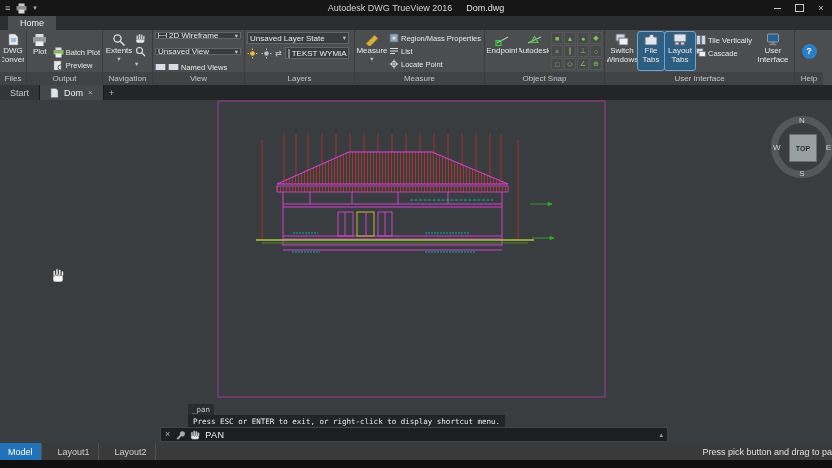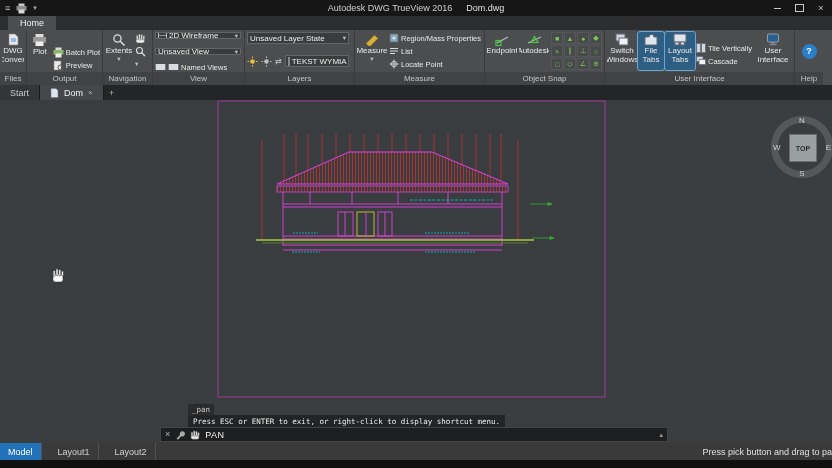--- a/index.html
+++ b/index.html
@@ -228,21 +228,21 @@
         <div class="smallbtn">
           <span class="sheeticon"></span>
           <span class="sheeticon"></span>
           <span>Named Views</span>
         </div>
       </div>
       <div class="plabel">View</div>
     </div>
 
     <div class="panel" style="width:110px">
-      <div class="pbody" style="flex-direction:column;gap:11px;">
+      <div class="pbody" style="flex-direction:column;gap:3px;">
         <div class="combo" style="width:102px">
           <span>Unsaved Layer State</span>
           <span class="caret">▾</span>
         </div>
         <div style="display:flex;gap:3px;align-items:center;">
           <span class="ic">
             <svg width="11" height="11">
                 <circle cx="5.5" cy="5.5" r="2.3" fill="#e7c33a"></circle>
                 <g stroke="#e7c33a" stroke-width="1">
                   <line x1="5.5" y1="0.5" x2="5.5" y2="2"></line>
@@ -382,21 +382,21 @@
         <div class="bigbtn hl" style="width:30px">
           <span class="ic">
             <svg width="14" height="13">
                 <rect x="1" y="1" width="12" height="8" fill="#dfe7ee" stroke="#667"></rect>
                 <rect x="2" y="9" width="4" height="3" fill="#cfd8e0" stroke="#667"></rect>
                 <rect x="7.5" y="9" width="4" height="3" fill="#cfd8e0" stroke="#667"></rect>
               </svg>
           </span>
           <span class="lbl">Layout Tabs</span>
         </div>
-        <div class="vcol" style="width:58px;margin-top:10px;justify-content:center;">
+        <div class="vcol" style="width:58px;margin-top:2px;justify-content:center;">
           <div class="smallbtn">
             <span class="ic">
               <svg width="10" height="10">
                   <rect x="0.5" y="0.5" width="4" height="9" fill="#cfd8e0" stroke="#667" stroke-width="0.7"></rect>
                   <rect x="5.5" y="0.5" width="4" height="9" fill="#cfd8e0" stroke="#667" stroke-width="0.7"></rect>
                 </svg>
             </span>
             <span>Tile Vertically</span>
           </div>
           <div class="smallbtn">

